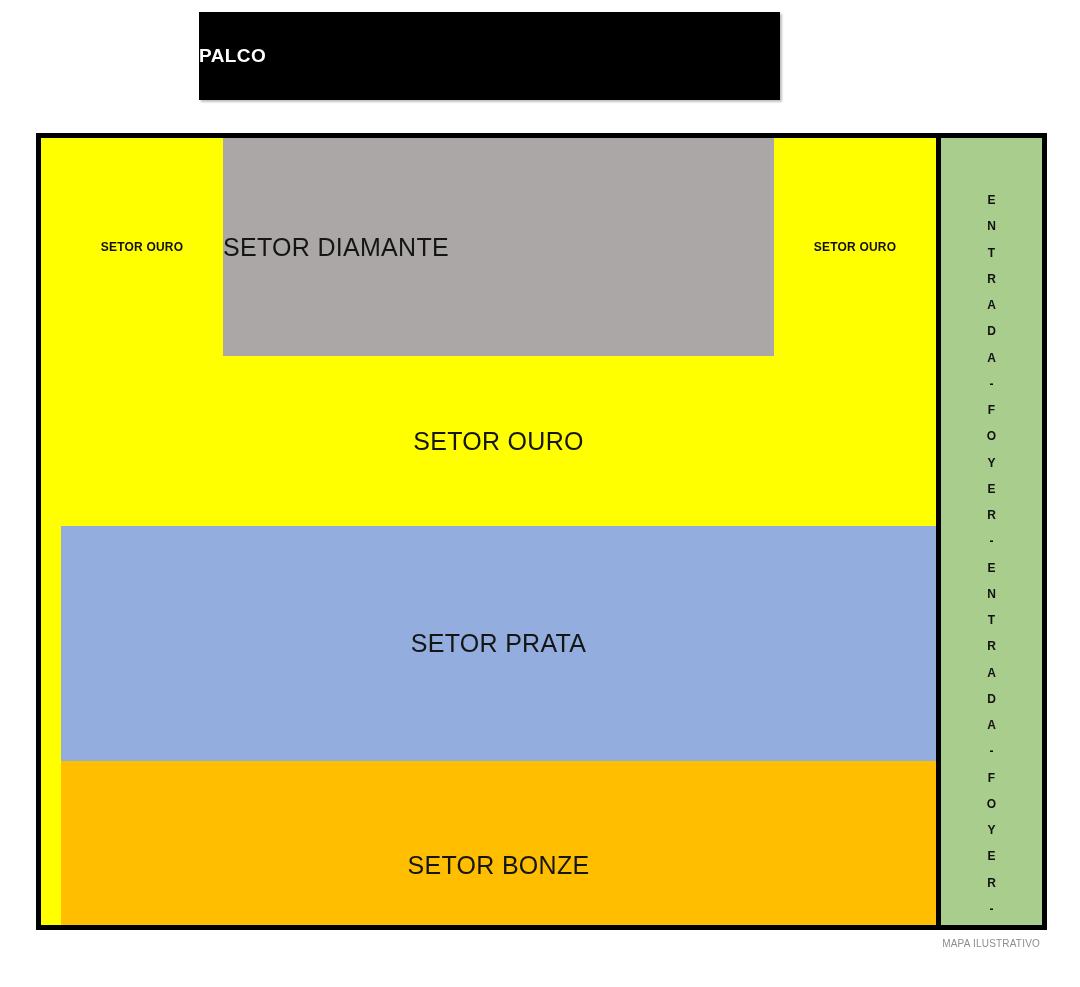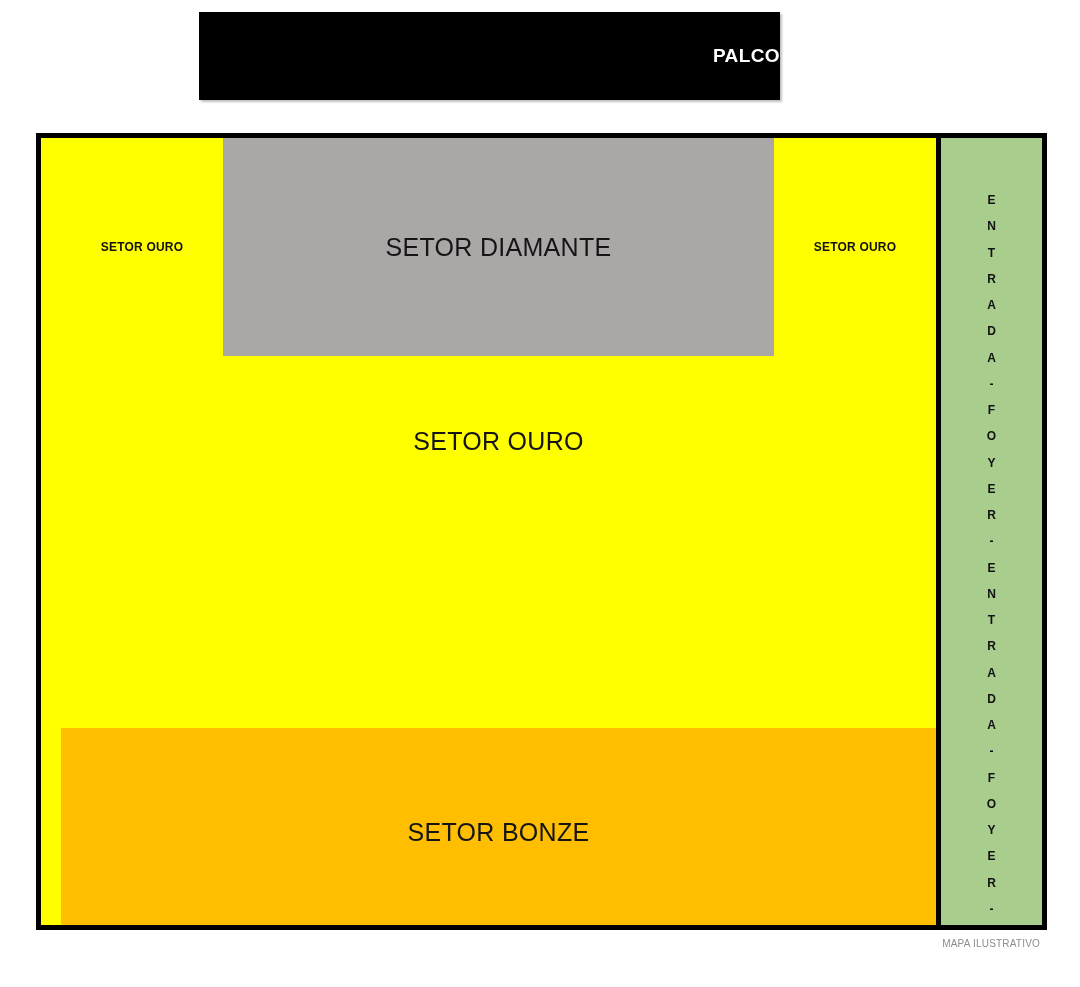--- a/index.html
+++ b/index.html
@@ -19,21 +19,21 @@
   .stage {
     position: absolute;
     left: 199px;
     top: 12px;
     width: 581px;
     height: 88px;
     background: #000000;
     color: #ffffff;
     display: flex;
     align-items: center;
-    justify-content: flex-end;
+    justify-content: flex-start;
     font-size: 19px;
     font-weight: bold;
     letter-spacing: 0.4px;
     box-shadow: 2px 2px 2px rgba(0,0,0,0.25);
   }
 
   
   .venue {
     position: absolute;
     left: 36px;
@@ -80,21 +80,20 @@
     font-weight: bold;
     color: #111111;
     letter-spacing: 0.2px;
     white-space: nowrap;
   }
   .diamante {
     flex: 1 1 auto;
     background: #aba7a7;
     display: flex;
     align-items: center;
-    justify-content: center;
   }
   .diamante .lbl {
     font-size: 25px;
     color: #151515;
     letter-spacing: 0.3px;
     white-space: nowrap;
   }
 
   
   .row {
@@ -106,21 +105,21 @@
     justify-content: center;
   }
   .row .lbl {
     font-size: 25px;
     color: #151515;
     letter-spacing: 0.3px;
     white-space: nowrap;
   }
   .row-ouro  { top: 218px; height: 170px; background: #ffff00; }
   .row-prata { top: 388px; height: 235px; background: #93aede; }
-  .row-bonze { top: 590px; height: 208px; background: #ffbf00; }
+  .row-bonze { top: 623px; height: 208px; background: #ffbf00; }
 
   
   .entrance {
     position: absolute;
     top: 0;
     right: 0;
     width: 106px;
     height: 100%;
     background: #a9cd8d;
     border-left: 5px solid #000000;
@@ -185,20 +184,23 @@
       <div class="side-ouro">
         <span class="lbl">SETOR OURO</span>
       </div>
 
     </div>
 
     <div class="row row-ouro">
       <span class="lbl">SETOR OURO</span>
     </div>
 
+    <div class="row row-prata">
+      <span class="lbl">SETOR PRATA</span>
+    </div>
 
     <div class="row row-bonze">
       <span class="lbl">SETOR BONZE</span>
     </div>
 
   </div>
 
   <div class="entrance">
     <div class="entrance-text" id="entrance-letters">
         <span>E</span>

